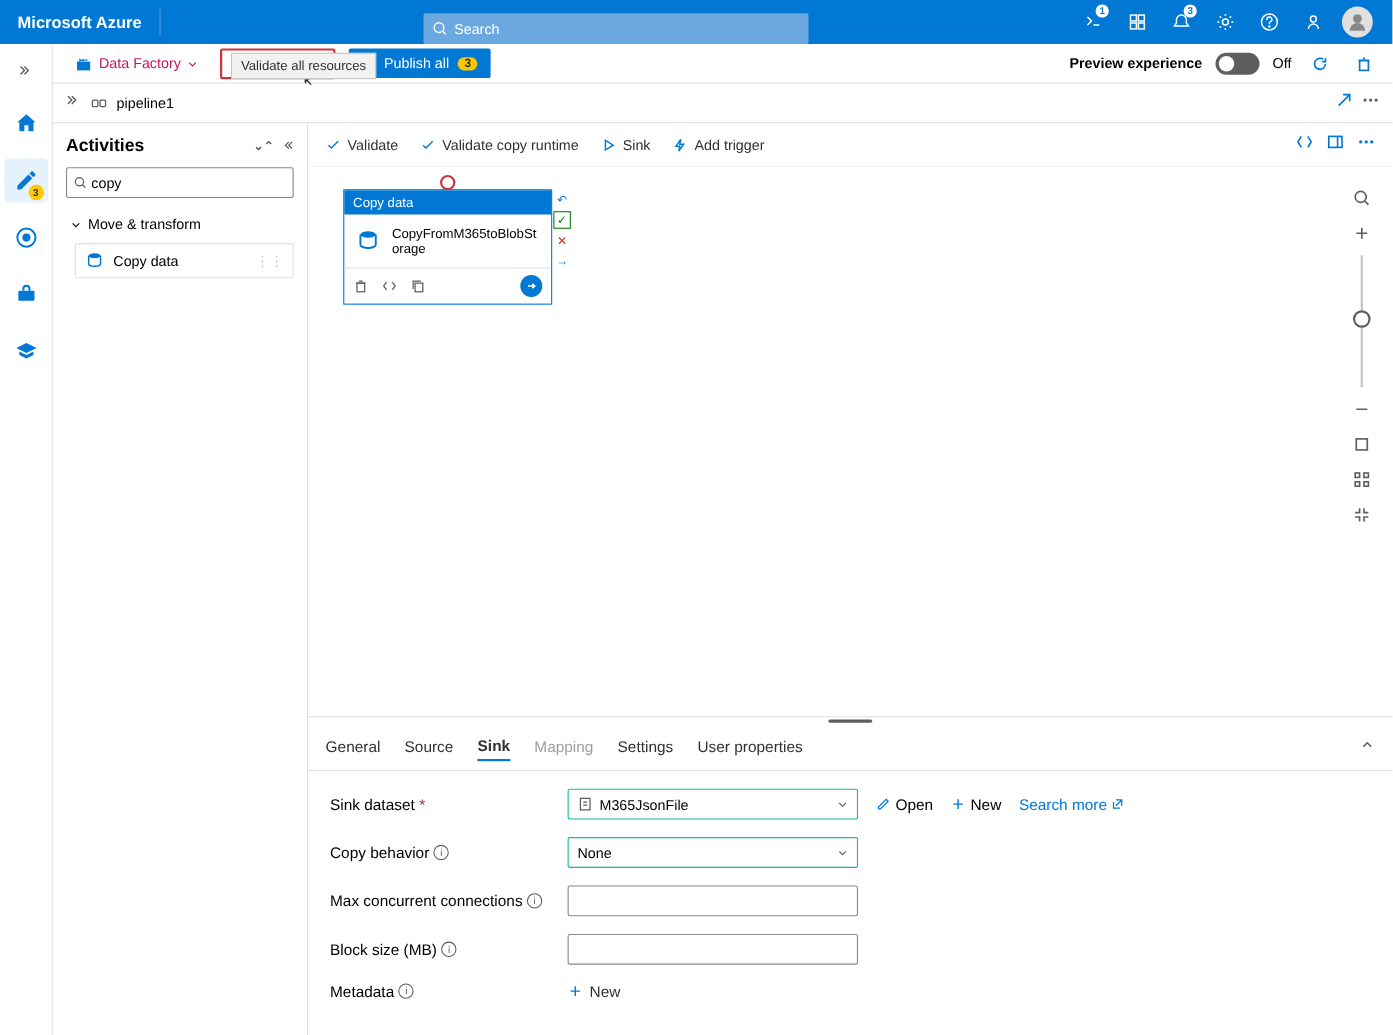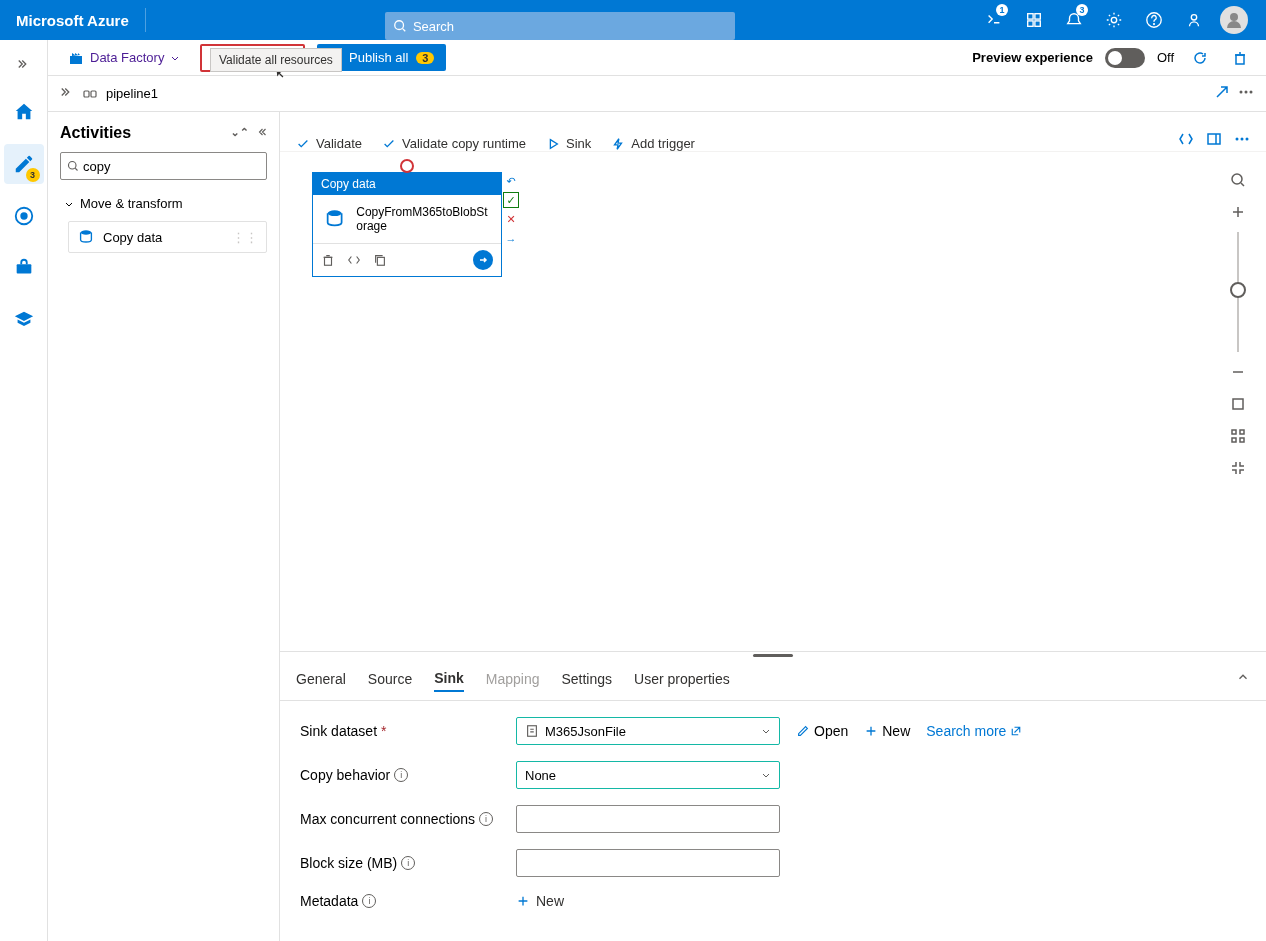--- a/index.html
+++ b/index.html
@@ -23,21 +23,21 @@
 .rail-collapse { width: 32px; height: 32px; display: flex; align-items: center; justify-content: center; cursor: pointer; }
 .rail-item { width: 40px; height: 40px; display: flex; align-items: center; justify-content: center; position: relative; cursor: pointer; border-radius: 4px; }
 .rail-item.active { background: #e5f1fb; }
 .rail-badge { position: absolute; bottom: 2px; right: 4px; background: #ffc800; color: #323130; border-radius: 8px; font-size: 9px; min-width: 14px; height: 14px; display: flex; align-items: center; justify-content: center; font-weight: 600; }
 
 
 .content { flex: 1; display: flex; flex-direction: column; }
 
 
 .toolbar { height: 36px; border-bottom: 1px solid #e1e1e1; display: flex; align-items: center; padding: 0 12px; gap: 12px; }
-.tb-btn { display: flex; align-items: center; gap: 6px; font-size: 13px; color: #4c1d95; padding: 4px 8px; cursor: pointer; border-radius: 2px; }
+.tb-btn { display: flex; align-items: center; gap: 6px; font-size: 13px; color: #be185d; padding: 4px 8px; cursor: pointer; border-radius: 2px; }
 .tb-btn svg { flex-shrink: 0; }
 .tb-btn.primary { background: #0078d4; color: #fff; padding: 6px 12px; }
 .tb-btn.highlight { border: 2px solid #d13438; padding: 4px 8px; }
 .publish-badge { background: #ffc800; color: #323130; border-radius: 10px; font-size: 11px; padding: 0 6px; font-weight: 600; margin-left: 2px; }
 .toolbar-right { margin-left: auto; display: flex; align-items: center; gap: 12px; font-size: 13px; }
 .toggle { width: 40px; height: 20px; background: #605e5c; border-radius: 10px; position: relative; cursor: pointer; }
 .toggle::after { content: ''; position: absolute; width: 14px; height: 14px; background: #fff; border-radius: 50%; top: 3px; left: 3px; }
 .toolbar-icon-btn { width: 28px; height: 28px; display: flex; align-items: center; justify-content: center; cursor: pointer; color: #0078d4; }
 
 
@@ -57,21 +57,21 @@
 .activities-title-icons { margin-left: auto; display: flex; gap: 6px; color: #605e5c; cursor: pointer; font-size: 11px; }
 .activities-search { height: 28px; border: 1px solid #8a8886; border-radius: 2px; display: flex; align-items: center; padding: 0 6px; font-size: 13px; margin-bottom: 10px; }
 .activities-search svg { margin-right: 4px; color: #605e5c; }
 .activities-search input { border: none; outline: none; flex: 1; font-size: 13px; }
 .activity-group { font-size: 13px; padding: 6px 4px; cursor: pointer; display: flex; align-items: center; gap: 6px; }
 .activity-item { margin-left: 8px; padding: 6px 8px; font-size: 13px; display: flex; align-items: center; gap: 8px; border: 1px solid #e1e1e1; border-radius: 2px; cursor: pointer; margin-top: 4px; }
 .activity-item-handle { margin-left: auto; color: #c8c6c4; }
 
 
 .canvas-area { flex: 1; display: flex; flex-direction: column; position: relative; }
-.canvas-toolbar { height: 40px; display: flex; align-items: flex-end; padding: 0 16px; gap: 20px; border-bottom: 1px solid #f3f2f1; }
+.canvas-toolbar { height: 40px; display: flex; align-items: center; padding: 0 16px; gap: 20px; border-bottom: 1px solid #f3f2f1; }
 .ct-btn { display: flex; align-items: center; gap: 6px; font-size: 13px; color: #323130; cursor: pointer; }
 .ct-btn svg { color: #0078d4; }
 .ct-right { margin-left: auto; display: flex; gap: 12px; }
 .ct-icon-btn { color: #0078d4; cursor: pointer; }
 
 .canvas { flex: 1; position: relative; background: #fff; }
 .canvas-controls { position: absolute; right: 12px; top: 12px; display: flex; flex-direction: column; gap: 0; align-items: center; }
 .cc-btn { width: 32px; height: 32px; display: flex; align-items: center; justify-content: center; cursor: pointer; color: #605e5c; }
 .zoom-slider { width: 2px; height: 120px; background: #c8c6c4; margin: 4px 0; position: relative; }
 .zoom-slider::after { content: ''; position: absolute; width: 12px; height: 12px; border: 2px solid #605e5c; background: #fff; border-radius: 50%; left: -7px; top: 50px; }

